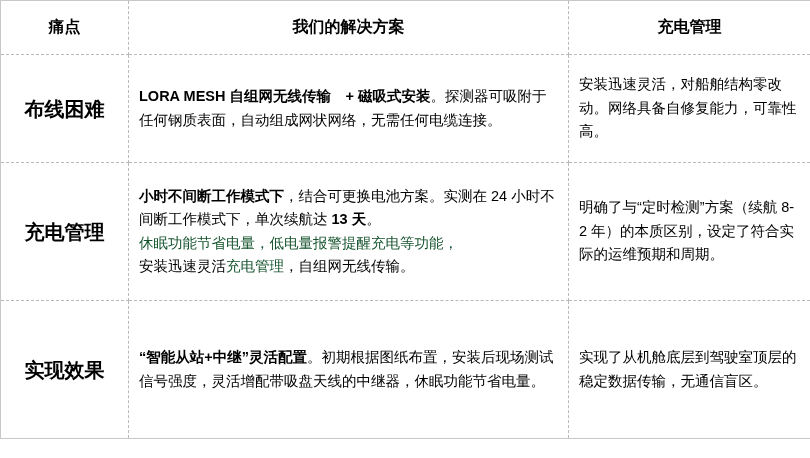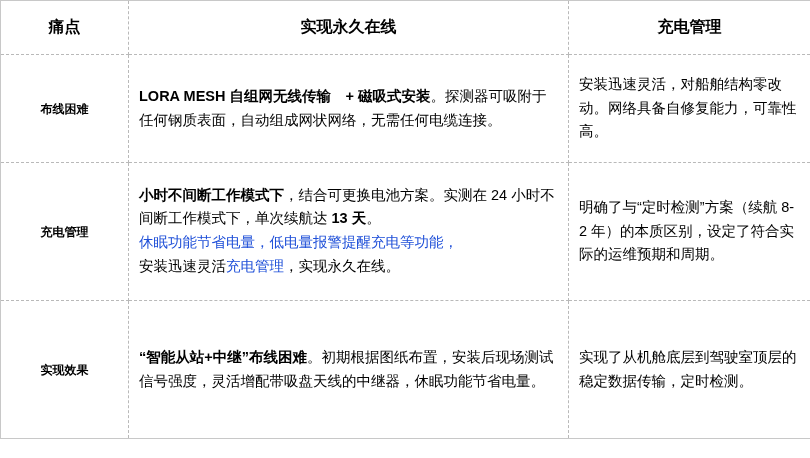--- a/index.html
+++ b/index.html
@@ -43,75 +43,75 @@
   thead th {
     text-align: center;
     font-weight: bold;
     font-size: 16px;
     height: 54px;
     padding: 6px 8px;
   }
   .row-label {
     text-align: center;
     font-weight: bold;
-    font-size: 12px;
+    font-size: 20px;
     line-height: 1.5;
   }
   .cell-body {
     font-size: 14.5px;
     line-height: 1.62;
     text-align: left;
     vertical-align: middle;
   }
   .b { font-weight: bold; }
-  .cyan { color: #1d4ed8; font-family: Liberation Mono, monospace; }
+  .cyan { color: #14532d; }
   .row-1 td { height: 108px; }
   .row-2 td { height: 138px; }
   .row-3 td { height: 138px; }
 </style>
 </head>
 <body>
 
 <div class="table-wrap">
   <table class="solution-table">
     <colgroup>
       <col class="c1">
       <col class="c2">
       <col class="c3">
     </colgroup>
     <thead>
       <tr>
         <th>痛点</th>
-        <th>实现永久在线</th>
+        <th>我们的解决方案</th>
         <th>充电管理</th>
       </tr>
     </thead>
     <tbody>
 
       <tr class="row-1">
         <td class="row-label">布线困难</td>
         <td class="cell-body">
           <span class="b">LORA MESH 自组网无线传输　+ 磁吸式安装</span><span>。探测器可吸附于任何钢质表面，自动组成网状网络，无需任何电缆连接。</span>
         </td>
         <td class="cell-body">安装迅速灵活，对船舶结构零改动。网络具备自修复能力，可靠性高。</td>
       </tr>
 
       <tr class="row-2">
         <td class="row-label">充电管理</td>
         <td class="cell-body">
           <span class="b">小时不间断工作模式下</span><span>，结合可更换电池方案。实测在 24 小时不间断工作模式下，单次续航达 </span><span class="b">13 天</span><span>。</span><br>
           <span class="cyan">休眠功能节省电量，低电量报警提醒充电等功能，</span><br>
-          <span>安装迅速灵活</span><span class="cyan">充电管理</span><span>，实现永久在线。</span>
+          <span>安装迅速灵活</span><span class="cyan">充电管理</span><span>，自组网无线传输。</span>
         </td>
         <td class="cell-body">明确了与“定时检测”方案（续航 8-2 年）的本质区别，设定了符合实际的运维预期和周期。</td>
       </tr>
 
       <tr class="row-3">
         <td class="row-label">实现效果</td>
         <td class="cell-body">
-          <span class="b">“智能从站+中继”布线困难</span><span>。初期根据图纸布置，安装后现场测试信号强度，灵活增配带吸盘天线的中继器，休眠功能节省电量。</span>
+          <span class="b">“智能从站+中继”灵活配置</span><span>。初期根据图纸布置，安装后现场测试信号强度，灵活增配带吸盘天线的中继器，休眠功能节省电量。</span>
         </td>
-        <td class="cell-body">实现了从机舱底层到驾驶室顶层的稳定数据传输，定时检测。</td>
+        <td class="cell-body">实现了从机舱底层到驾驶室顶层的稳定数据传输，无通信盲区。</td>
       </tr>
 
     </tbody>
   </table>
 </div>
 
 </body></html>

